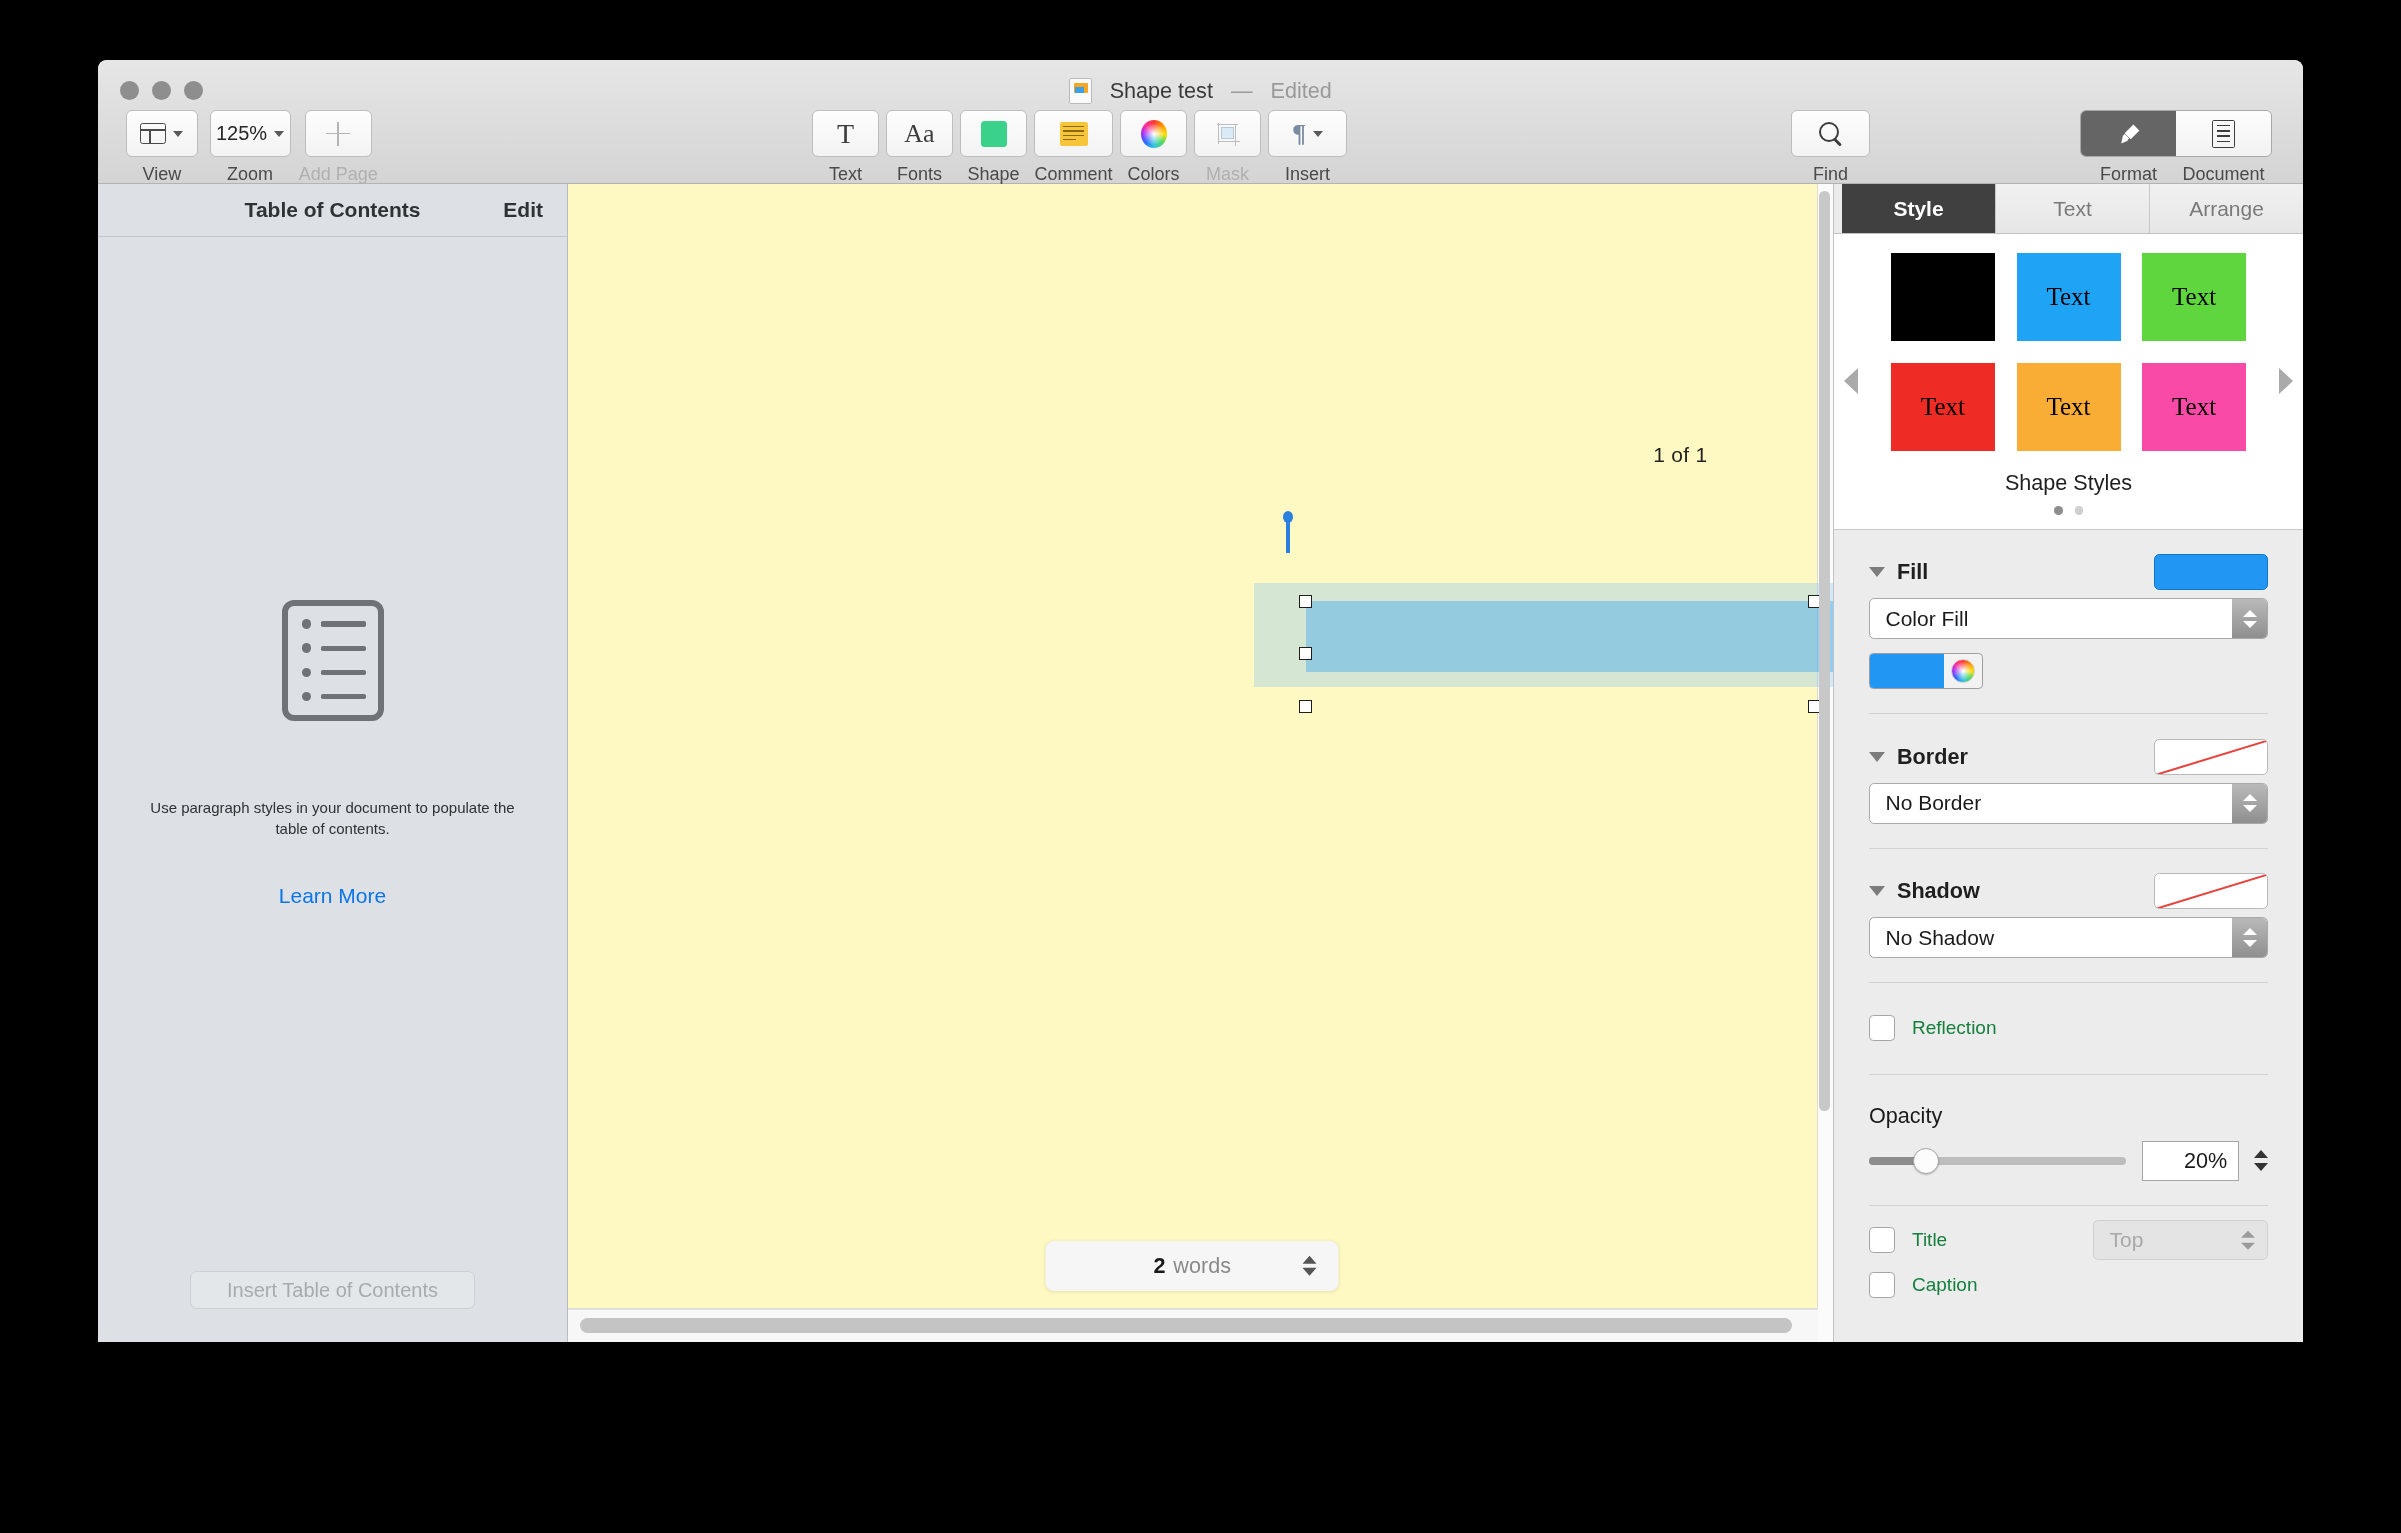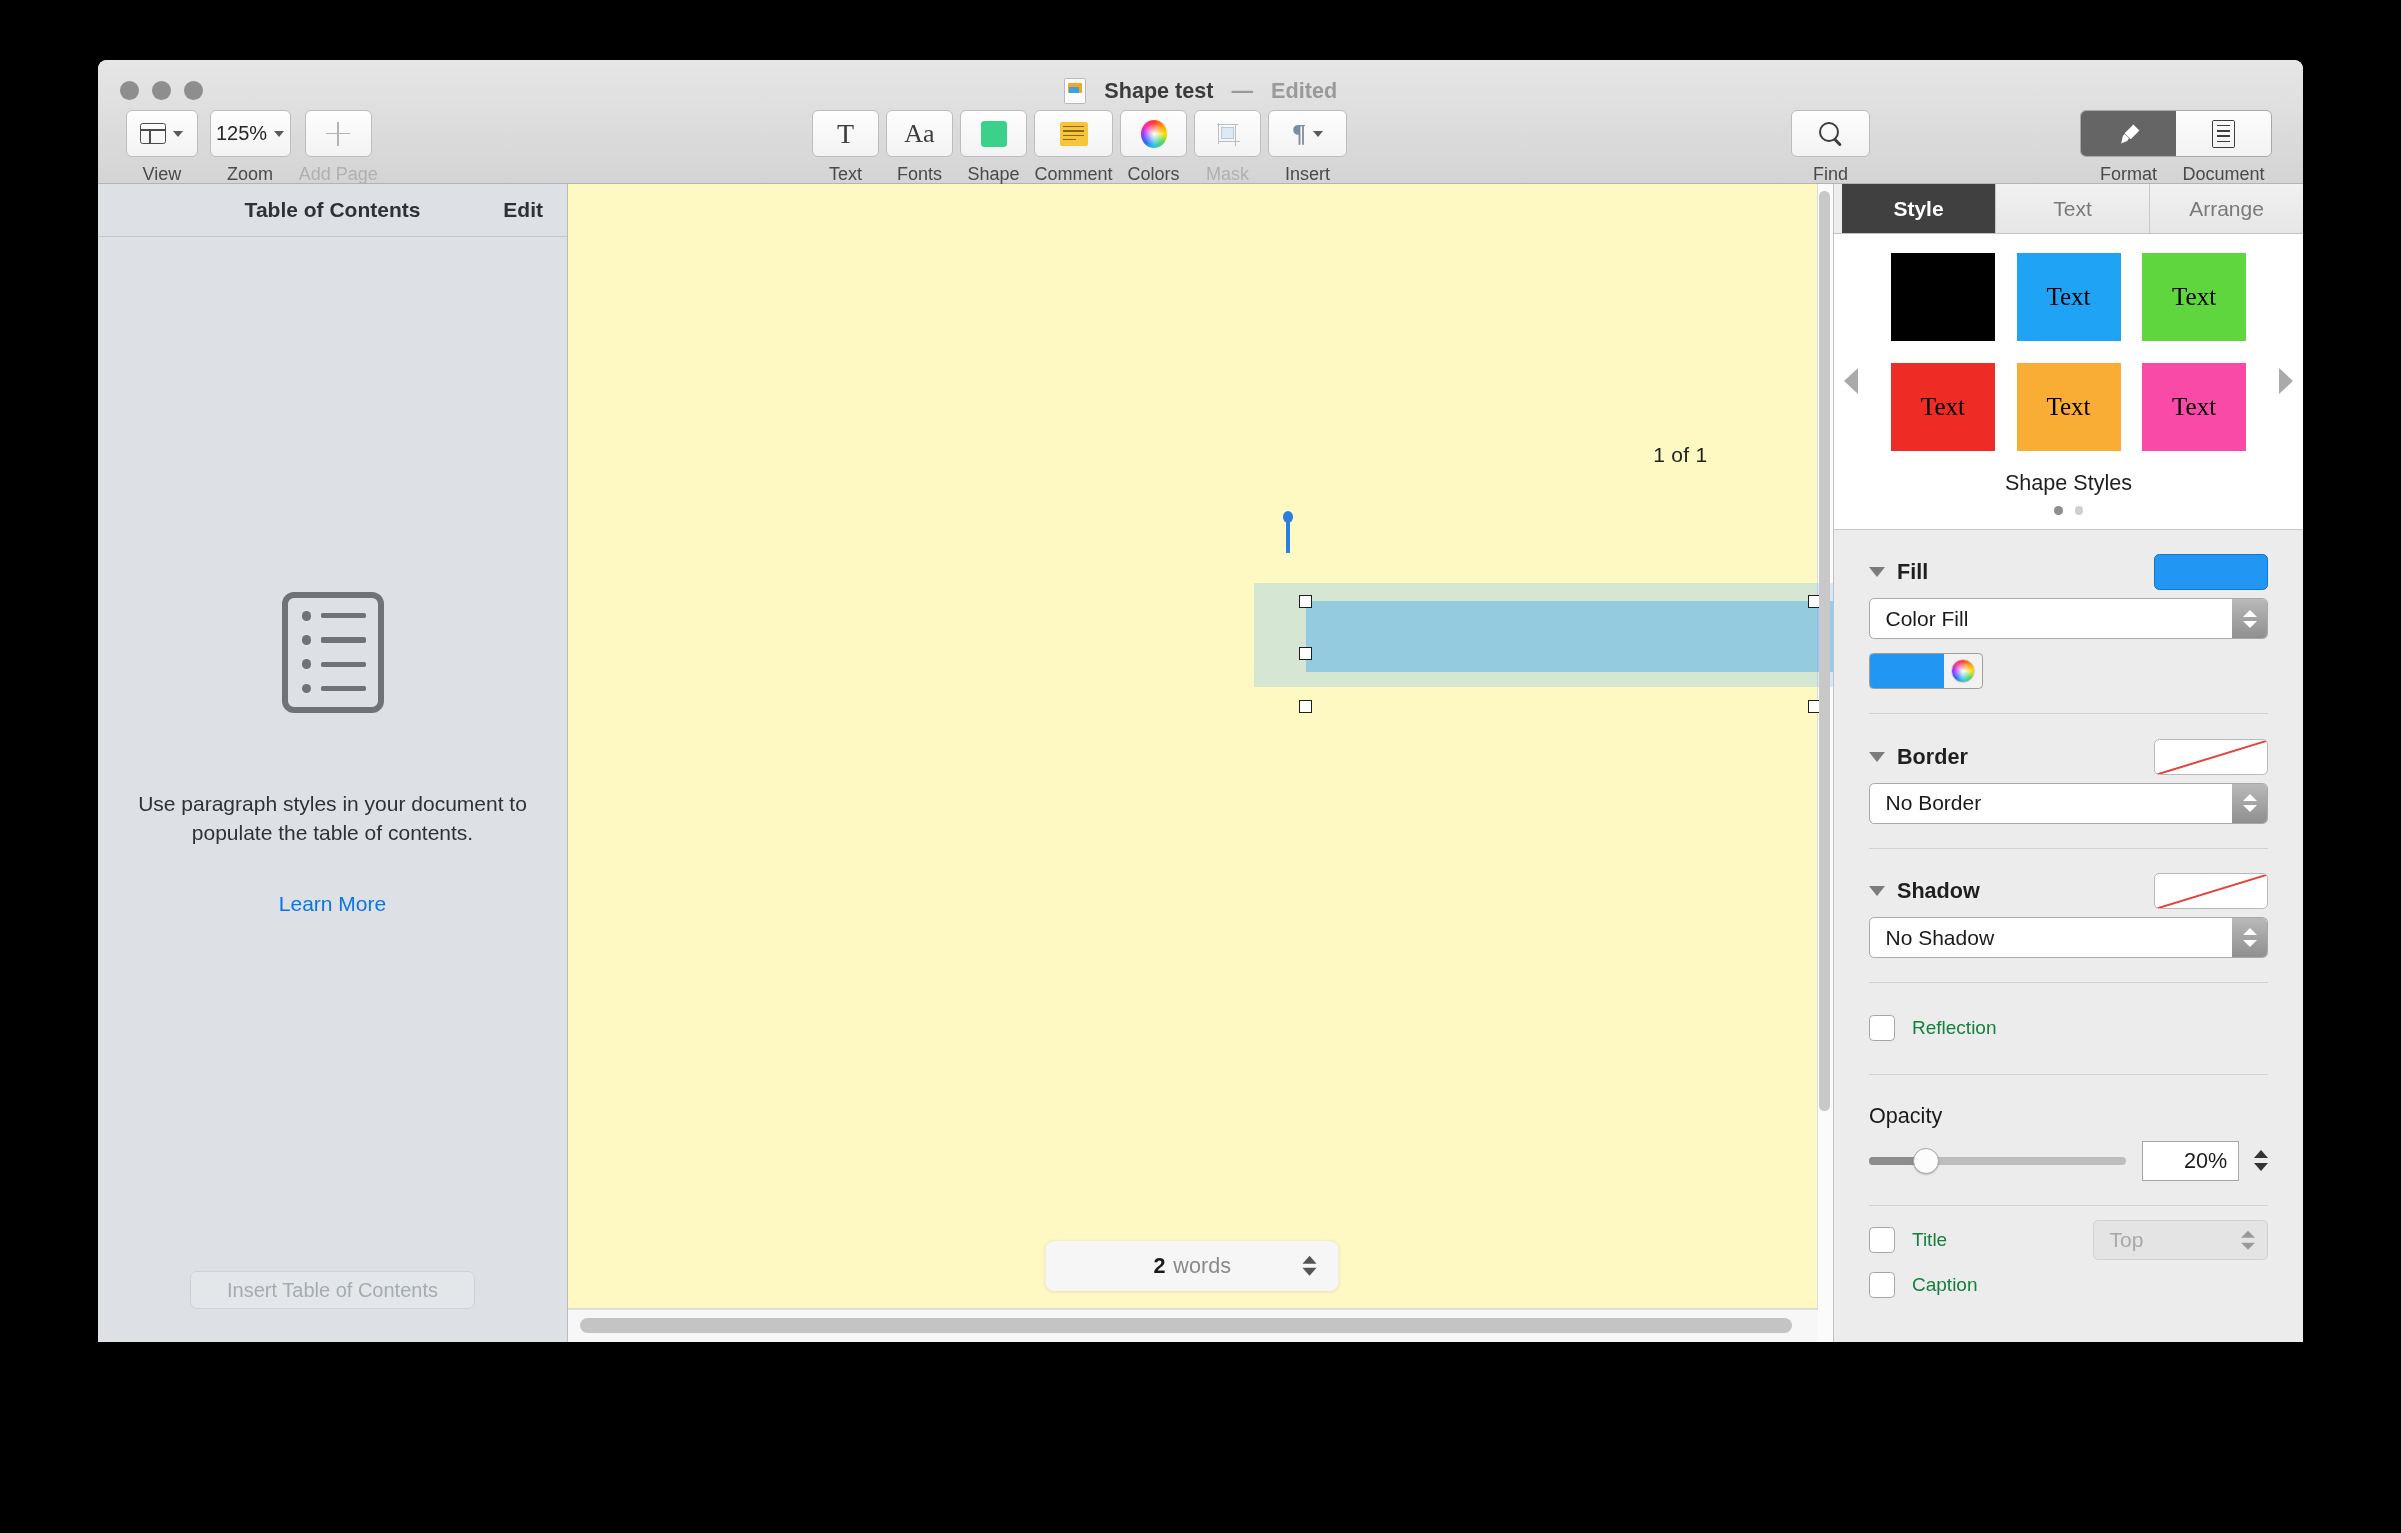--- a/index.html
+++ b/index.html
@@ -31,21 +31,20 @@
   .traffic { position: absolute; left: 22.4px; top: 21px; display: flex; gap: 13px; }
   .traffic span {
     width: 19px; height: 19px; border-radius: 50%;
     background: #8e8e8e; display: block;
   }
   .win-title {
     position: absolute; left: 0; top: 15.5px; width: 100%;
     text-align: center; font-size: 21.6px; color: #3b3b3b;
     display: flex; align-items: center; justify-content: center; gap: 18px;
     height: 31px;
-    font-weight: bold;
   }
   .doc-icon {
     width: 22.4px; height: 26px; background: #fafafa;
     border: 0.9px solid #b9b9b9; border-radius: 1.7px;
     position: relative; display: inline-block; flex: none;
   }
   .doc-icon::before {
     content: ""; position: absolute; left: 3.5px; top: 4.3px;
     width: 14px; height: 9.5px; background: #f5a623;
     border-radius: 0.9px;
@@ -200,21 +199,21 @@
     justify-content: center; padding: 0 35px; }
   .toc-icon {
     width: 102px; height: 121px; border: 6px solid #6f7276; border-radius: 12px;
     display: flex; flex-direction: column; justify-content: center; gap: 14.7px;
     padding: 0 12px 0 14px; margin-bottom: 64px;
   }
   .toc-row { display: flex; align-items: center; gap: 9.5px; }
   .toc-dot { width: 9.5px; height: 9.5px; border-radius: 50%; background: #6f7276; flex: none; }
   .toc-line { height: 5.2px; background: #6f7276; border-radius: 1.7px; flex: 1; }
   .sb-msg {
-    font-size: 21px; color: #2f3235; text-align: center; line-height: 1.38;
+    font-size: 15px; color: #2f3235; text-align: center; line-height: 1.38;
     max-width: 397px;
     margin-top: 13px;
   }
   .sb-link { font-size: 21px; color: #0a75e8; margin-top: 45px; }
   .sb-foot { flex: none; padding: 0 0 33px 0; display: flex; justify-content: center; }
   .sb-button {
     width: 285px; height: 38px; border-radius: 7px;
     background: #e4e7ea; border: 0.9px solid #cdd1d5;
     display: flex; align-items: center; justify-content: center;
     font-size: 20px; color: #a6abaf;

